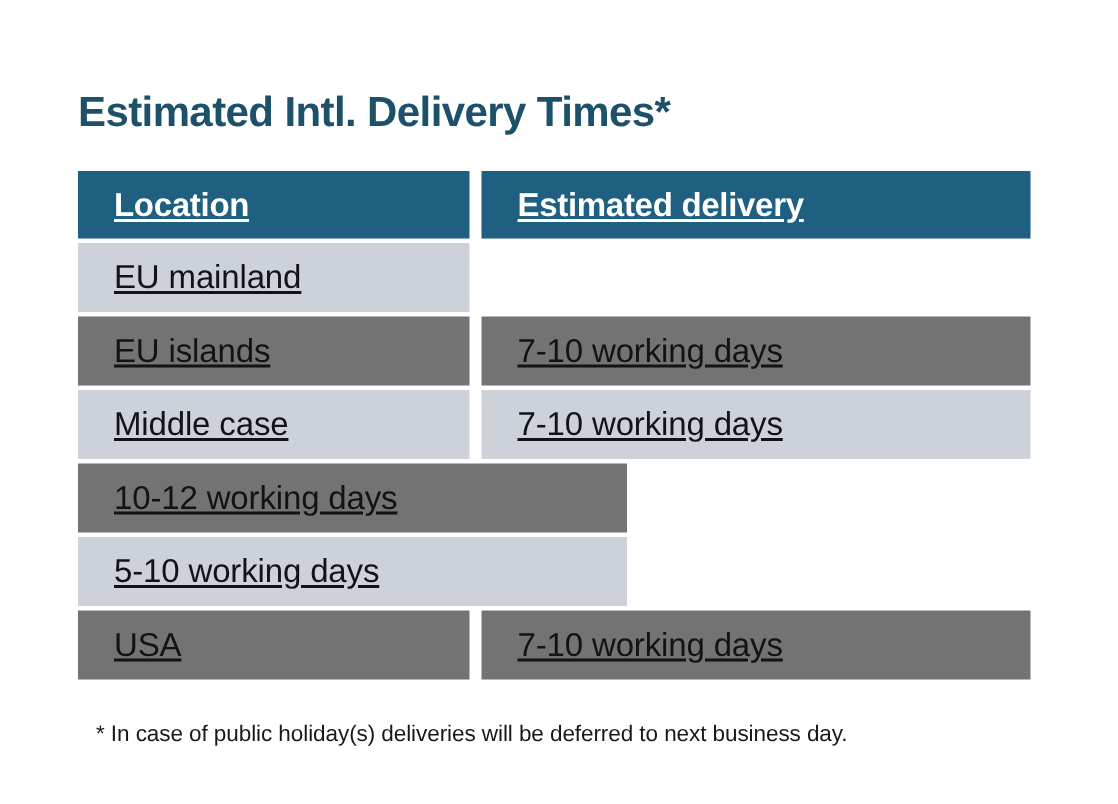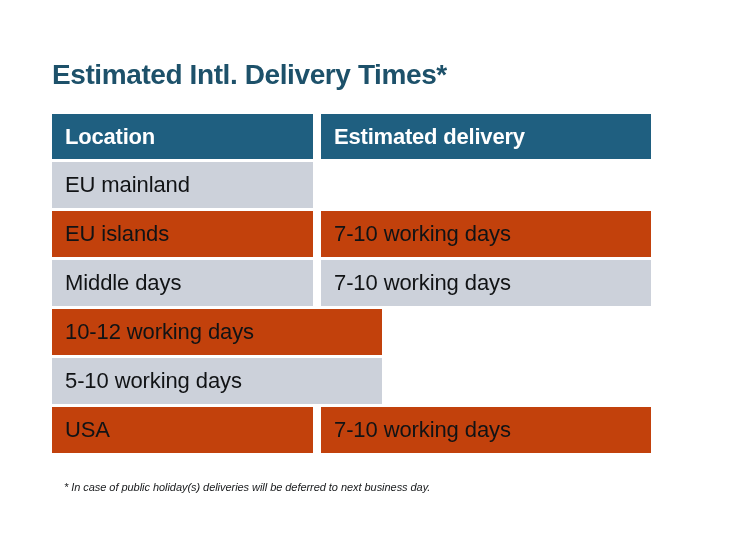--- a/index.html
+++ b/index.html
@@ -47,58 +47,58 @@
     margin-bottom: 3px;
   }
   .delivery-table .row:last-child {
     margin-bottom: 0;
   }
   .cell {
     box-sizing: border-box;
     display: flex;
     align-items: center;
     height: 46px;
-    padding-left: 13px;
+    padding-left: 24px;
     font-size: 22px;
     color: #111315;
     letter-spacing: -0.1px;
     overflow: hidden;
     white-space: nowrap;
+    text-decoration: underline;
   }
   .cell-location {
     width: 261px;
     margin-right: 8px;
   }
   .cell-delivery {
-    width: 330px;
+    width: 366px;
   }
   .header-row .cell {
     background: #1f5f80;
     color: #ffffff;
     font-weight: 700;
     font-size: 22px;
     height: 45px;
     letter-spacing: -0.2px;
   }
   .row-dark .cell {
     background: #ccd1da;
     text-align: center;
   }
   .row-light .cell {
-    background: #c2410c;
+    background: #737373;
   }
   .footnote {
     position: absolute;
     left: 64px;
     top: 481px;
-    font-size: 11px;
+    font-size: 15px;
     color: #16181a;
     letter-spacing: -0.05px;
     white-space: nowrap;
-    font-style: italic;
   }
 </style>
 </head>
 <body>
 
 <div class="page">
 
   <h1 class="page-title">Estimated Intl. Delivery Times*</h1>
 
   <div class="delivery-table">
@@ -111,21 +111,21 @@
     <div class="row row-dark">
       <div class="cell cell-location">EU mainland</div>
     </div>
 
     <div class="row row-light">
       <div class="cell cell-location">EU islands</div>
       <div class="cell cell-delivery">7-10 working days</div>
     </div>
 
     <div class="row row-dark">
-      <div class="cell cell-location">Middle days</div>
+      <div class="cell cell-location">Middle case</div>
       <div class="cell cell-delivery">7-10 working days</div>
     </div>
 
     <div class="row row-light">
       <div class="cell cell-delivery">10-12 working days</div>
     </div>
 
     <div class="row row-dark">
       <div class="cell cell-delivery">5-10 working days</div>
     </div>

